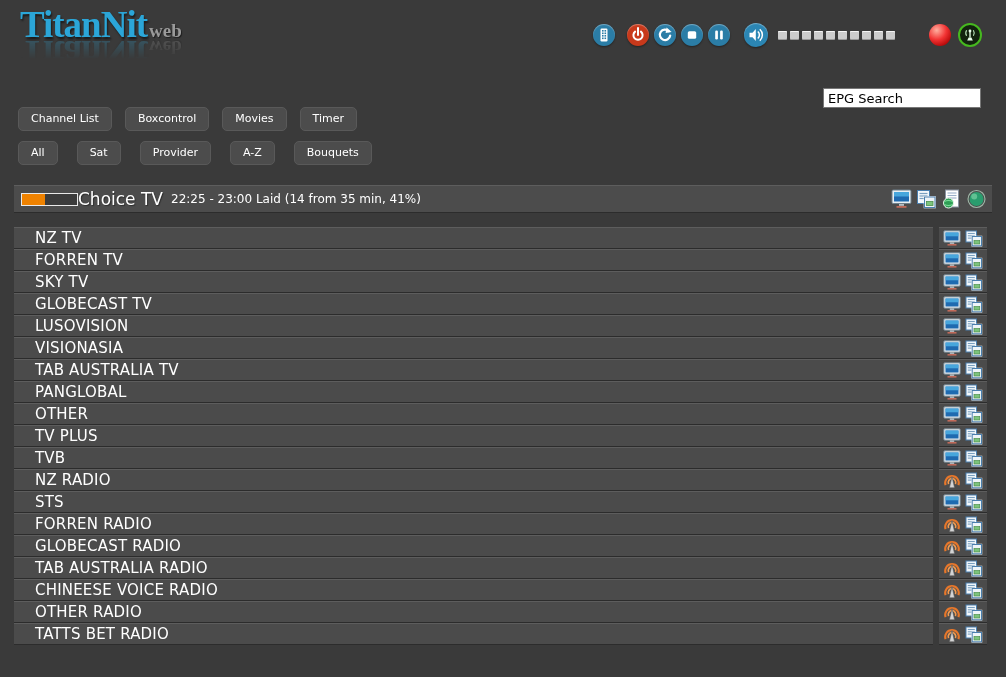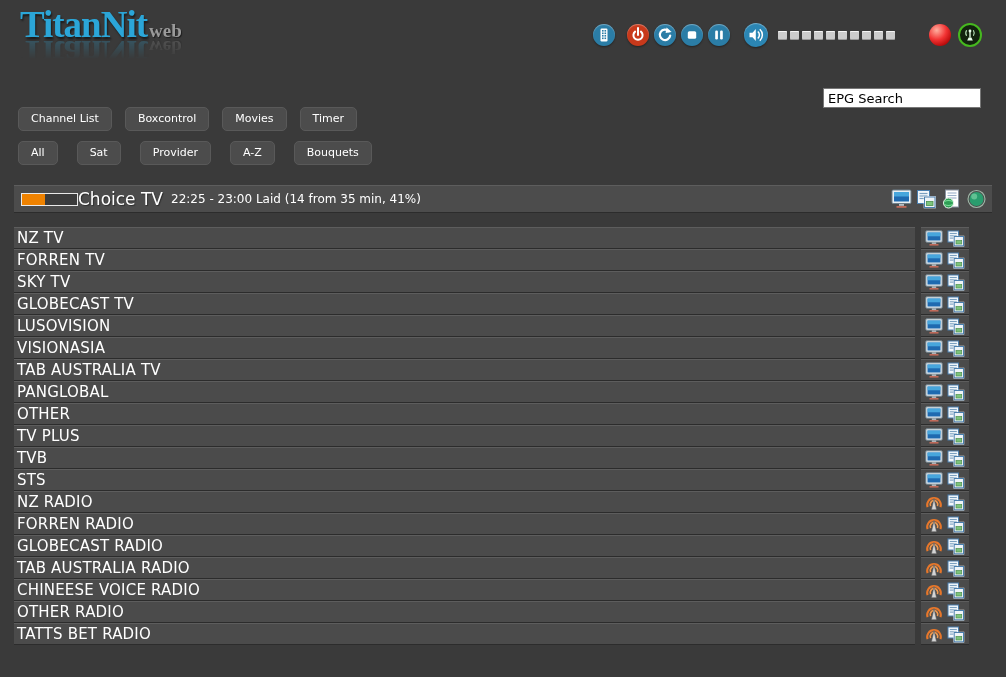--- a/index.html
+++ b/index.html
@@ -50,21 +50,21 @@
   .pbar{margin-left:7px;width:55px;height:11px;border:1px solid #e9e9e9;background:#3c3c3c;}
   .pbar-fill{height:100%;background:#ef8200;}
   .np-channel{font-size:17px;color:#fff;text-shadow:1px 1px 1px rgba(0,0,0,.4);}
   .np-epg{margin-left:8px;font-size:12px;color:#ffffff;}
   .np-icons{margin-left:auto;margin-right:5px;display:flex;align-items:center;gap:4px;}
   .np-icons .aicon{width:21px;height:21px;display:flex;align-items:center;justify-content:center;cursor:pointer;}
   
   .chlist{position:absolute;top:227px;left:14px;}
   .chrow{display:flex;height:22px;margin-bottom:0;}
   .chname{width:898px;height:20px;background:#4b4b4b;border-top:1px solid #5d5d5d;border-bottom:1px solid #2c2c2c;
-    box-sizing:content-box;font-size:15px;line-height:20px;padding-left:3px;color:#fff;
+    box-sizing:content-box;font-size:15px;line-height:20px;padding-left:21px;color:#fff;
     white-space:nowrap;overflow:hidden;cursor:pointer;letter-spacing:.2px;}
   .chicons{width:48px;margin-left:6px;background:#4b4b4b;border-top:1px solid #5d5d5d;border-bottom:1px solid #2c2c2c;
     display:flex;align-items:center;justify-content:center;gap:4px;}
   .chicons .ricon{width:18px;height:17px;display:flex;align-items:center;justify-content:center;cursor:pointer;}
   svg{display:block;}
 </style>
 </head>
 <body>
 
 <div class="logo">
@@ -514,47 +514,20 @@
             <line x1="2.8" y1="8.1" x2="9.8" y2="8.1" stroke="#7aa0c0" stroke-width="1.1"></line>
             <rect x="7.2" y="6.5" width="9.3" height="9.3" fill="#ffffff" stroke="#ffffff" stroke-width="1.5"></rect>
             <rect x="7.2" y="6.5" width="9.3" height="9.3" fill="#eef4f8" stroke="#4a7fae"></rect>
             <rect x="9" y="10.5" width="5.7" height="3.5" fill="#7cc47c" stroke="#4d8f4d" stroke-width="0.7"></rect>
           </svg>
         </span>
       </div>
     </div>
 
     <div class="chrow">
-      <div class="chname">STS</div>
-      <div class="chicons">
-        <span class="ricon">
-          <svg width="18" height="17" viewBox="0 0 18 17">
-            <rect x="0.8" y="0.8" width="16.4" height="11.4" rx="1" fill="#e9eff3" stroke="#6d7f8a"></rect>
-            <rect x="2.5" y="2.5" width="13" height="8" fill="#1f6ab0"></rect>
-            <rect x="2.5" y="2.5" width="13" height="3.8" fill="#4fb0e4" opacity="0.85"></rect>
-            <rect x="6.8" y="12.4" width="4.4" height="1.5" fill="#b8c0c6"></rect>
-            <rect x="4.5" y="14" width="9" height="1.6" fill="#c06a5a"></rect>
-          </svg>
-        </span>
-
-        <span class="ricon">
-          <svg width="18" height="17" viewBox="0 0 18 17">
-            <rect x="1" y="1" width="10.5" height="11" fill="#f2f7fb" stroke="#4a7fae"></rect>
-            <line x1="2.8" y1="3.5" x2="9.8" y2="3.5" stroke="#7aa0c0" stroke-width="1.1"></line>
-            <line x1="2.8" y1="5.8" x2="9.8" y2="5.8" stroke="#7aa0c0" stroke-width="1.1"></line>
-            <line x1="2.8" y1="8.1" x2="9.8" y2="8.1" stroke="#7aa0c0" stroke-width="1.1"></line>
-            <rect x="7.2" y="6.5" width="9.3" height="9.3" fill="#ffffff" stroke="#ffffff" stroke-width="1.5"></rect>
-            <rect x="7.2" y="6.5" width="9.3" height="9.3" fill="#eef4f8" stroke="#4a7fae"></rect>
-            <rect x="9" y="10.5" width="5.7" height="3.5" fill="#7cc47c" stroke="#4d8f4d" stroke-width="0.7"></rect>
-          </svg>
-        </span>
-      </div>
-    </div>
-
-    <div class="chrow">
       <div class="chname">NZ RADIO</div>
       <div class="chicons">
 
         <span class="ricon">
           <svg width="18" height="17" viewBox="0 0 18 17">
             <path d="M2.6,13.2 A6.8,6.8 0 1 1 15.4,13.2" fill="none" stroke="#e8772a" stroke-width="2.1"></path>
             <path d="M5.6,12.2 A3.8,3.8 0 1 1 12.4,12.2" fill="none" stroke="#f09a50" stroke-width="1.7"></path>
             <polygon points="9,4.5 11.6,15.8 6.4,15.8" fill="#d4d4d4" stroke="#555" stroke-width="0.6"></polygon>
           </svg>
         </span>
@@ -566,20 +539,47 @@
             <line x1="2.8" y1="8.1" x2="9.8" y2="8.1" stroke="#7aa0c0" stroke-width="1.1"></line>
             <rect x="7.2" y="6.5" width="9.3" height="9.3" fill="#ffffff" stroke="#ffffff" stroke-width="1.5"></rect>
             <rect x="7.2" y="6.5" width="9.3" height="9.3" fill="#eef4f8" stroke="#4a7fae"></rect>
             <rect x="9" y="10.5" width="5.7" height="3.5" fill="#7cc47c" stroke="#4d8f4d" stroke-width="0.7"></rect>
           </svg>
         </span>
       </div>
     </div>
 
     <div class="chrow">
+      <div class="chname">STS</div>
+      <div class="chicons">
+        <span class="ricon">
+          <svg width="18" height="17" viewBox="0 0 18 17">
+            <rect x="0.8" y="0.8" width="16.4" height="11.4" rx="1" fill="#e9eff3" stroke="#6d7f8a"></rect>
+            <rect x="2.5" y="2.5" width="13" height="8" fill="#1f6ab0"></rect>
+            <rect x="2.5" y="2.5" width="13" height="3.8" fill="#4fb0e4" opacity="0.85"></rect>
+            <rect x="6.8" y="12.4" width="4.4" height="1.5" fill="#b8c0c6"></rect>
+            <rect x="4.5" y="14" width="9" height="1.6" fill="#c06a5a"></rect>
+          </svg>
+        </span>
+
+        <span class="ricon">
+          <svg width="18" height="17" viewBox="0 0 18 17">
+            <rect x="1" y="1" width="10.5" height="11" fill="#f2f7fb" stroke="#4a7fae"></rect>
+            <line x1="2.8" y1="3.5" x2="9.8" y2="3.5" stroke="#7aa0c0" stroke-width="1.1"></line>
+            <line x1="2.8" y1="5.8" x2="9.8" y2="5.8" stroke="#7aa0c0" stroke-width="1.1"></line>
+            <line x1="2.8" y1="8.1" x2="9.8" y2="8.1" stroke="#7aa0c0" stroke-width="1.1"></line>
+            <rect x="7.2" y="6.5" width="9.3" height="9.3" fill="#ffffff" stroke="#ffffff" stroke-width="1.5"></rect>
+            <rect x="7.2" y="6.5" width="9.3" height="9.3" fill="#eef4f8" stroke="#4a7fae"></rect>
+            <rect x="9" y="10.5" width="5.7" height="3.5" fill="#7cc47c" stroke="#4d8f4d" stroke-width="0.7"></rect>
+          </svg>
+        </span>
+      </div>
+    </div>
+
+    <div class="chrow">
       <div class="chname">FORREN RADIO</div>
       <div class="chicons">
 
         <span class="ricon">
           <svg width="18" height="17" viewBox="0 0 18 17">
             <path d="M2.6,13.2 A6.8,6.8 0 1 1 15.4,13.2" fill="none" stroke="#e8772a" stroke-width="2.1"></path>
             <path d="M5.6,12.2 A3.8,3.8 0 1 1 12.4,12.2" fill="none" stroke="#f09a50" stroke-width="1.7"></path>
             <polygon points="9,4.5 11.6,15.8 6.4,15.8" fill="#d4d4d4" stroke="#555" stroke-width="0.6"></polygon>
           </svg>
         </span>

